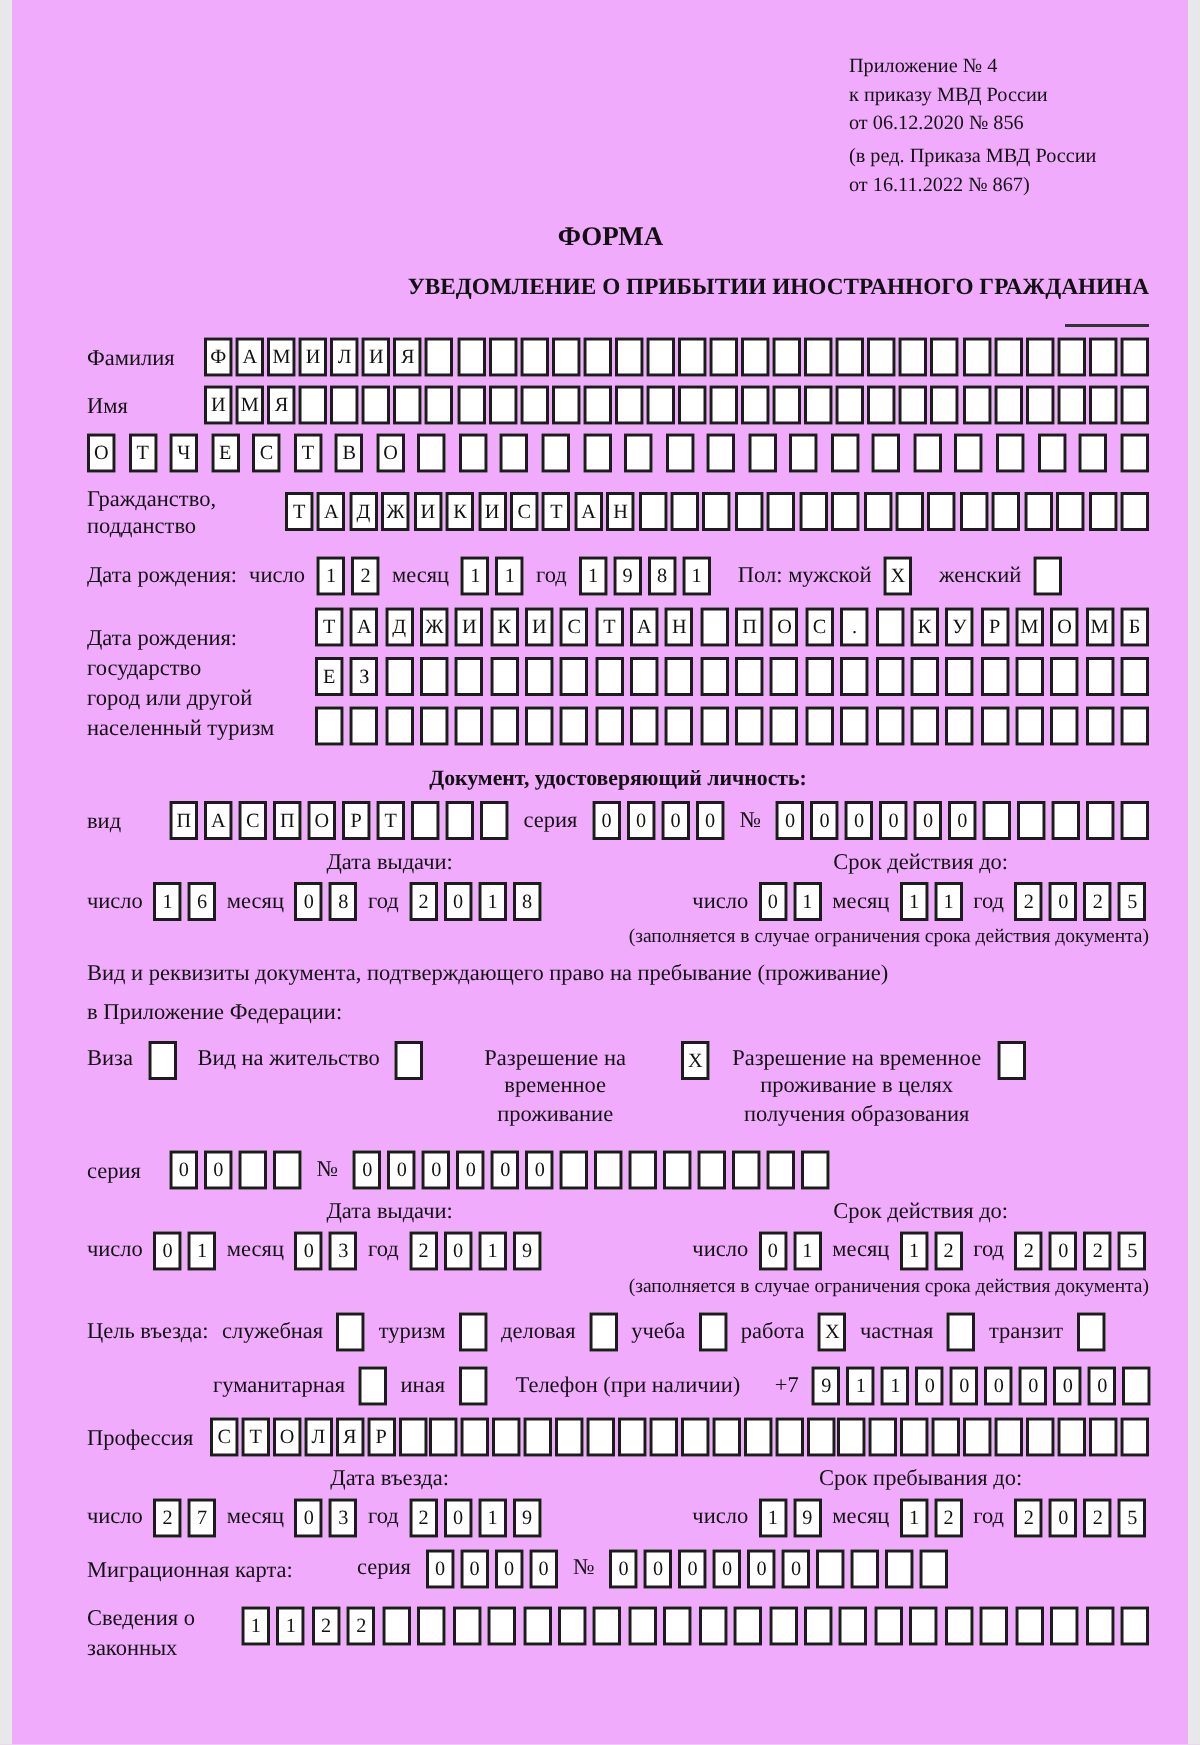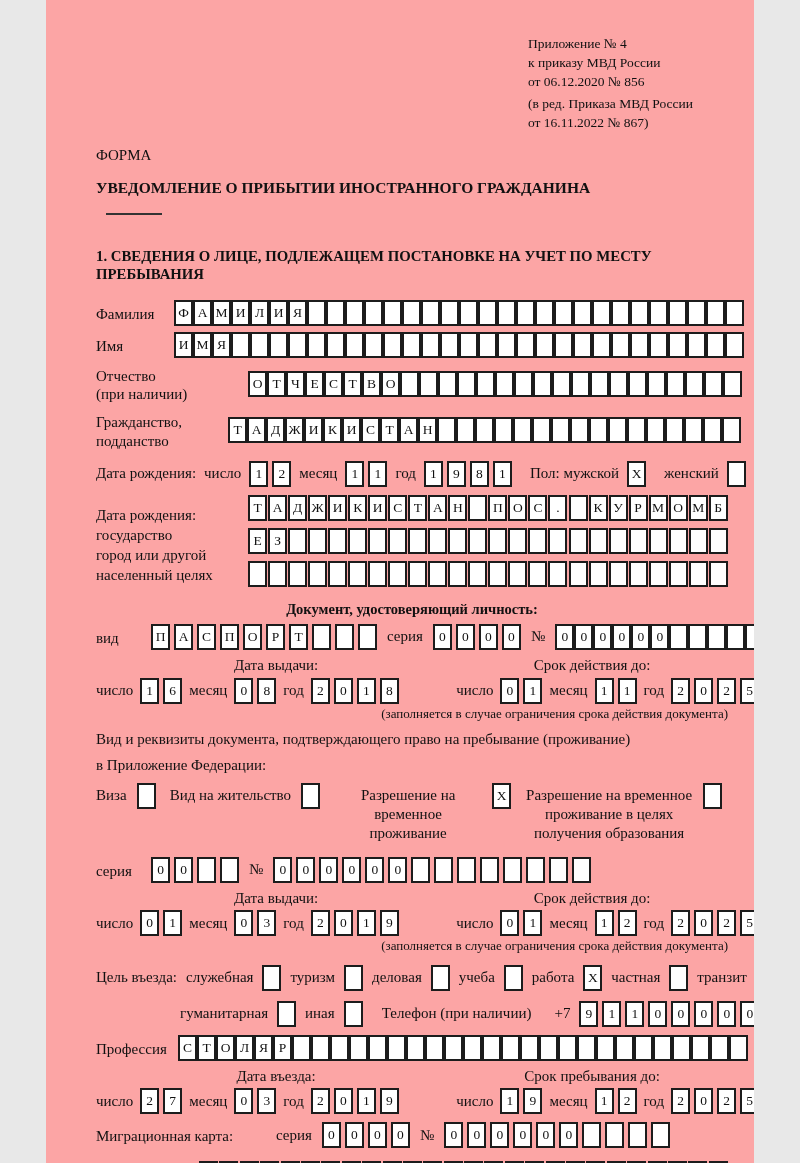--- a/index.html
+++ b/index.html
@@ -1,25 +1,25 @@
 <!DOCTYPE html>
 <html lang="ru"><head>
 <meta charset="utf-8">
 <style>
   html,body{margin:0;padding:0;background:#e8e8e8;}
   .page{
-    width:708px;height:1163px;margin:0 auto;background:#fca5a5;color:#111;
+    width:784px;height:1163px;margin:0 auto;background:#f0abfc;color:#111;
     box-sizing:border-box;padding:34px 26px 8px 50px;overflow:hidden;
     font-family:"Liberation Serif","DejaVu Serif",serif;font-size:15px;line-height:1.25;
   }
   
   .appendix{margin-left:auto;width:200px;font-size:13.5px;line-height:19px;}
   .appendix .amend{margin-top:3px;}
-  .forma{font-weight:normal;text-align:left;padding-right:10px;margin-top:14px;font-size:15px;}
-  .title{font-weight:bold;text-align:left;font-size:15.5px;line-height:22px;margin-top:12px;}
+  .forma{font-weight:bold;text-align:center;padding-right:10px;margin-top:14px;font-size:18px;}
+  .title{font-weight:bold;text-align:right;font-size:15.5px;line-height:22px;margin-top:12px;}
   .blank{display:inline-block;width:56px;border-bottom:2px solid #333;height:13px;margin-left:10px;}
   .sec-heading{font-weight:bold;font-size:14.8px;margin-top:26px;margin-bottom:16px;}
   
   .frow{display:flex;align-items:center;margin-bottom:6px;}
   .flabel{flex:0 0 auto;padding-top:3px;}
   .w78{flex-basis:78px;}
   .w132{flex-basis:132px;}
   .w152{flex-basis:152px;}
   .w55{flex-basis:55px;}
   .w82{flex-basis:82px;}
@@ -78,21 +78,20 @@
     <div class="amend">(в ред. Приказа МВД России</div>
     <div>от 16.11.2022 № 867)</div>
   </div>
   <div class="forma">ФОРМА</div>
 
   <div class="title">
     <div>УВЕДОМЛЕНИЕ О ПРИБЫТИИ ИНОСТРАННОГО ГРАЖДАНИНА</div>
     <div><span class="blank"></span></div>
   </div>
 
-  <div class="sec-heading">1. СВЕДЕНИЯ О ЛИЦЕ, ПОДЛЕЖАЩЕМ ПОСТАНОВКЕ НА УЧЕТ ПО МЕСТУ ПРЕБЫВАНИЯ</div>
 
   <div class="frow">
     <div class="flabel w78">Фамилия</div>
     <div class="cells">
         <span class="cell">Ф</span>
         <span class="cell">А</span>
         <span class="cell">М</span>
         <span class="cell">И</span>
         <span class="cell">Л</span>
         <span class="cell">И</span>
@@ -153,24 +152,20 @@
         <span class="cell"></span>
         <span class="cell"></span>
         <span class="cell"></span>
         <span class="cell"></span>
         <span class="cell"></span>
         <span class="cell"></span>
       </div>
   </div>
 
   <div class="frow">
-    <div class="flabel w152">
-      <div>Отчество</div>
-      <div>(при наличии)</div>
-    </div>
     <div class="cells">
         <span class="cell">О</span>
         <span class="cell">Т</span>
         <span class="cell">Ч</span>
         <span class="cell">Е</span>
         <span class="cell">С</span>
         <span class="cell">Т</span>
         <span class="cell">В</span>
         <span class="cell">О</span>
         <span class="cell"></span>
@@ -257,21 +252,21 @@
     <span class="cells-fixed">
         <span class="cell"></span>
       </span>
   </div>
 
   <div class="frow">
     <div class="lblcol">
       <div>Дата рождения:</div>
       <div>государство</div>
       <div>город или другой</div>
-      <div>населенный целях</div>
+      <div>населенный туризм</div>
     </div>
     <div class="colrows">
       <div class="cells">
           <span class="cell">Т</span>
           <span class="cell">А</span>
           <span class="cell">Д</span>
           <span class="cell">Ж</span>
           <span class="cell">И</span>
           <span class="cell">К</span>
           <span class="cell">И</span>

